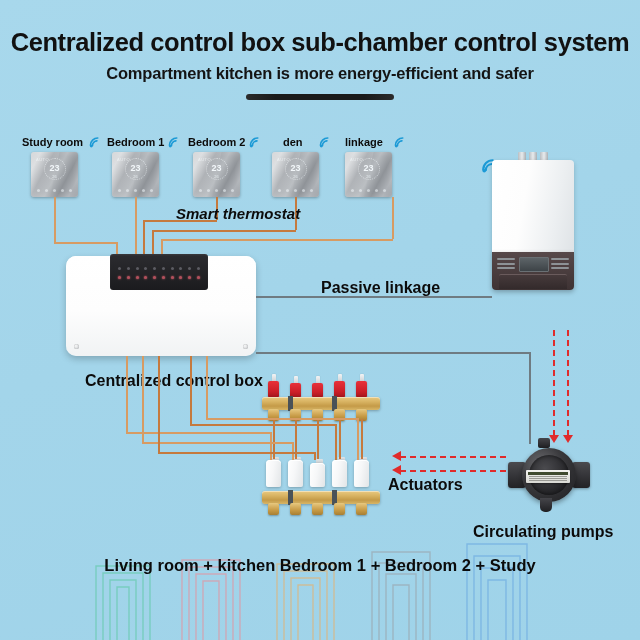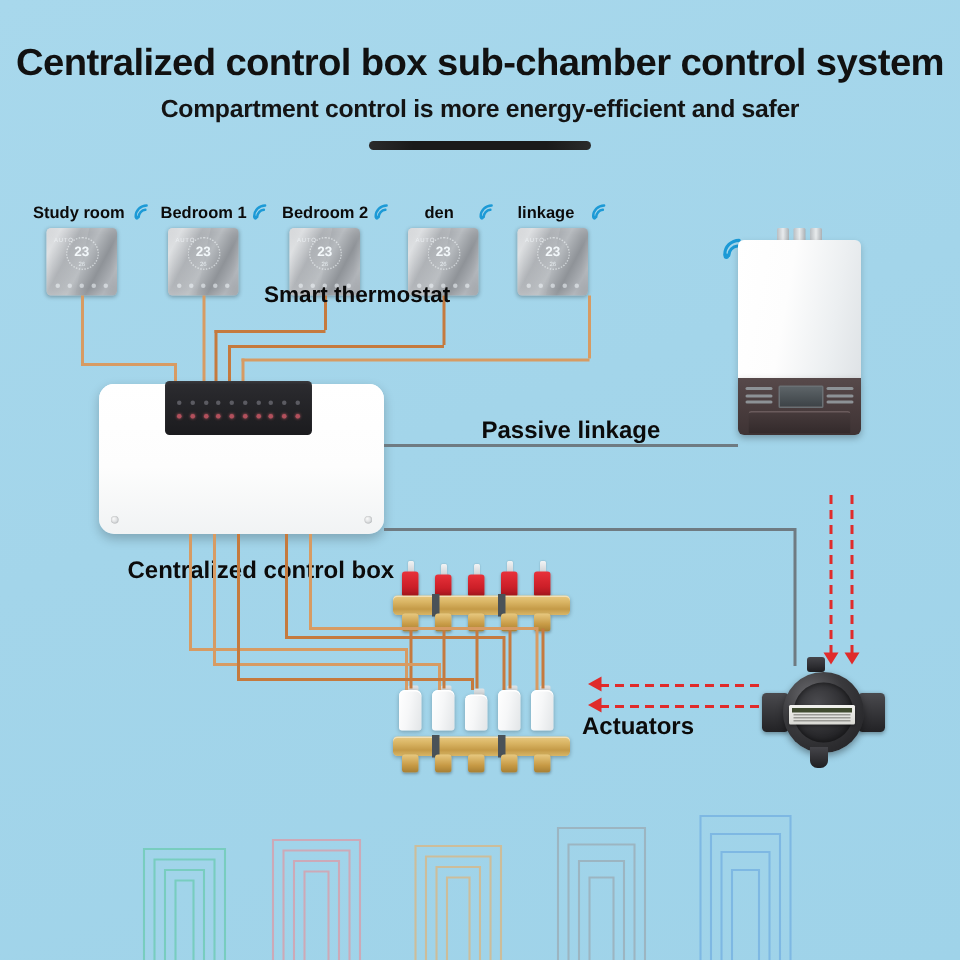--- a/index.html
+++ b/index.html
@@ -220,21 +220,21 @@
     left:0;right:0;top:556px;text-align:center;
     font-size:16.5px;font-weight:bold;color:#0b0b0b;
   }
 </style>
 </head>
 <body>
 
 <div class="stage">
 
   <div class="abs" id="title">Centralized control box sub-chamber control system</div>
-  <div class="abs" id="subtitle">Compartment control is more energy-efficient and safer</div>
+  <div class="abs" id="subtitle">Compartment kitchen is more energy-efficient and safer</div>
   <div class="abs" id="title-rule"></div>
 
   <div class="abs lbl lbl-sm" style="left:22px;top:136px;">Study room</div>
   <span class="abs wifi" style="left:88px;top:134px;">
     <svg width="13" height="12" viewBox="0 0 16 14">
         <g fill="none" stroke="#1c9ad6" stroke-width="2" stroke-linecap="round">
       <path d="M3 11 A9 9 0 0 1 12 2"></path>
           <path d="M5.5 11.5 A6 6 0 0 1 11 5.6"></path>
         </g>
       <circle cx="4" cy="12" r="1.7" fill="#1c9ad6"></circle>
@@ -377,21 +377,21 @@
   <div class="abs wire wire-b wire-v" style="left:143px;top:220px;height:38px;"></div>
 
   <div class="abs wire wire-b wire-v" style="left:295px;top:197px;height:33px;"></div>
   <div class="abs wire wire-b wire-h" style="left:152px;top:230px;width:144px;"></div>
   <div class="abs wire wire-b wire-v" style="left:152px;top:230px;height:28px;"></div>
 
   <div class="abs wire wire-v" style="left:392px;top:197px;height:42px;"></div>
   <div class="abs wire wire-h" style="left:161px;top:239px;width:232px;"></div>
   <div class="abs wire wire-v" style="left:161px;top:239px;height:19px;"></div>
 
-  <div class="abs lbl lbl-md" style="left:176px;top:188px;">Smart thermostat</div>
+  <div class="abs lbl lbl-md" style="left:176px;top:205px;font-style:italic;">Smart thermostat</div>
 
   <div class="abs" id="ctrlbox">
     <div id="ctrlpanel">
       <div class="ledrow r1">
         <i></i>
           <i></i>
           <i></i>
           <i></i>
           <i></i>
           <i></i>
@@ -548,20 +548,21 @@
       <div class="ring"></div>
     </div>
     <div class="plate">
         <b></b>
         <em></em>
         <em></em>
         <em></em>
       </div>
     <div class="nut" style="left:32px;bottom:4px;height:14px;border-radius:0 0 5px 5px;"></div>
   </div>
+  <div class="abs lbl lbl-lg" style="left:473px;top:523px;">Circulating pumps</div>
 
   <svg id="loops" viewBox="0 0 640 110" preserveAspectRatio="none">
     <g fill="none" stroke-width="1.4">
 
       <g stroke="#5fc9a6">
         <path d="M96 110 L96 36 L150 36 L150 110"></path>
         <path d="M103 110 L103 43 L143 43 L143 110"></path>
         <path d="M110 110 L110 50 L136 50 L136 110"></path>
         <path d="M117 110 L117 57 L129 57 L129 110"></path>
       </g>
@@ -589,14 +590,15 @@
 
       <g stroke="#6aa8e0">
         <path d="M467 110 L467 14 L527 14 L527 110"></path>
         <path d="M474 110 L474 26 L520 26 L520 110"></path>
         <path d="M481 110 L481 38 L513 38 L513 110"></path>
         <path d="M488 110 L488 50 L506 50 L506 110"></path>
       </g>
     </g>
   </svg>
 
+  <div class="abs" id="bottom-caption">Living room + kitchen Bedroom 1 + Bedroom 2 + Study</div>
 
 </div>
 
 </body></html>

